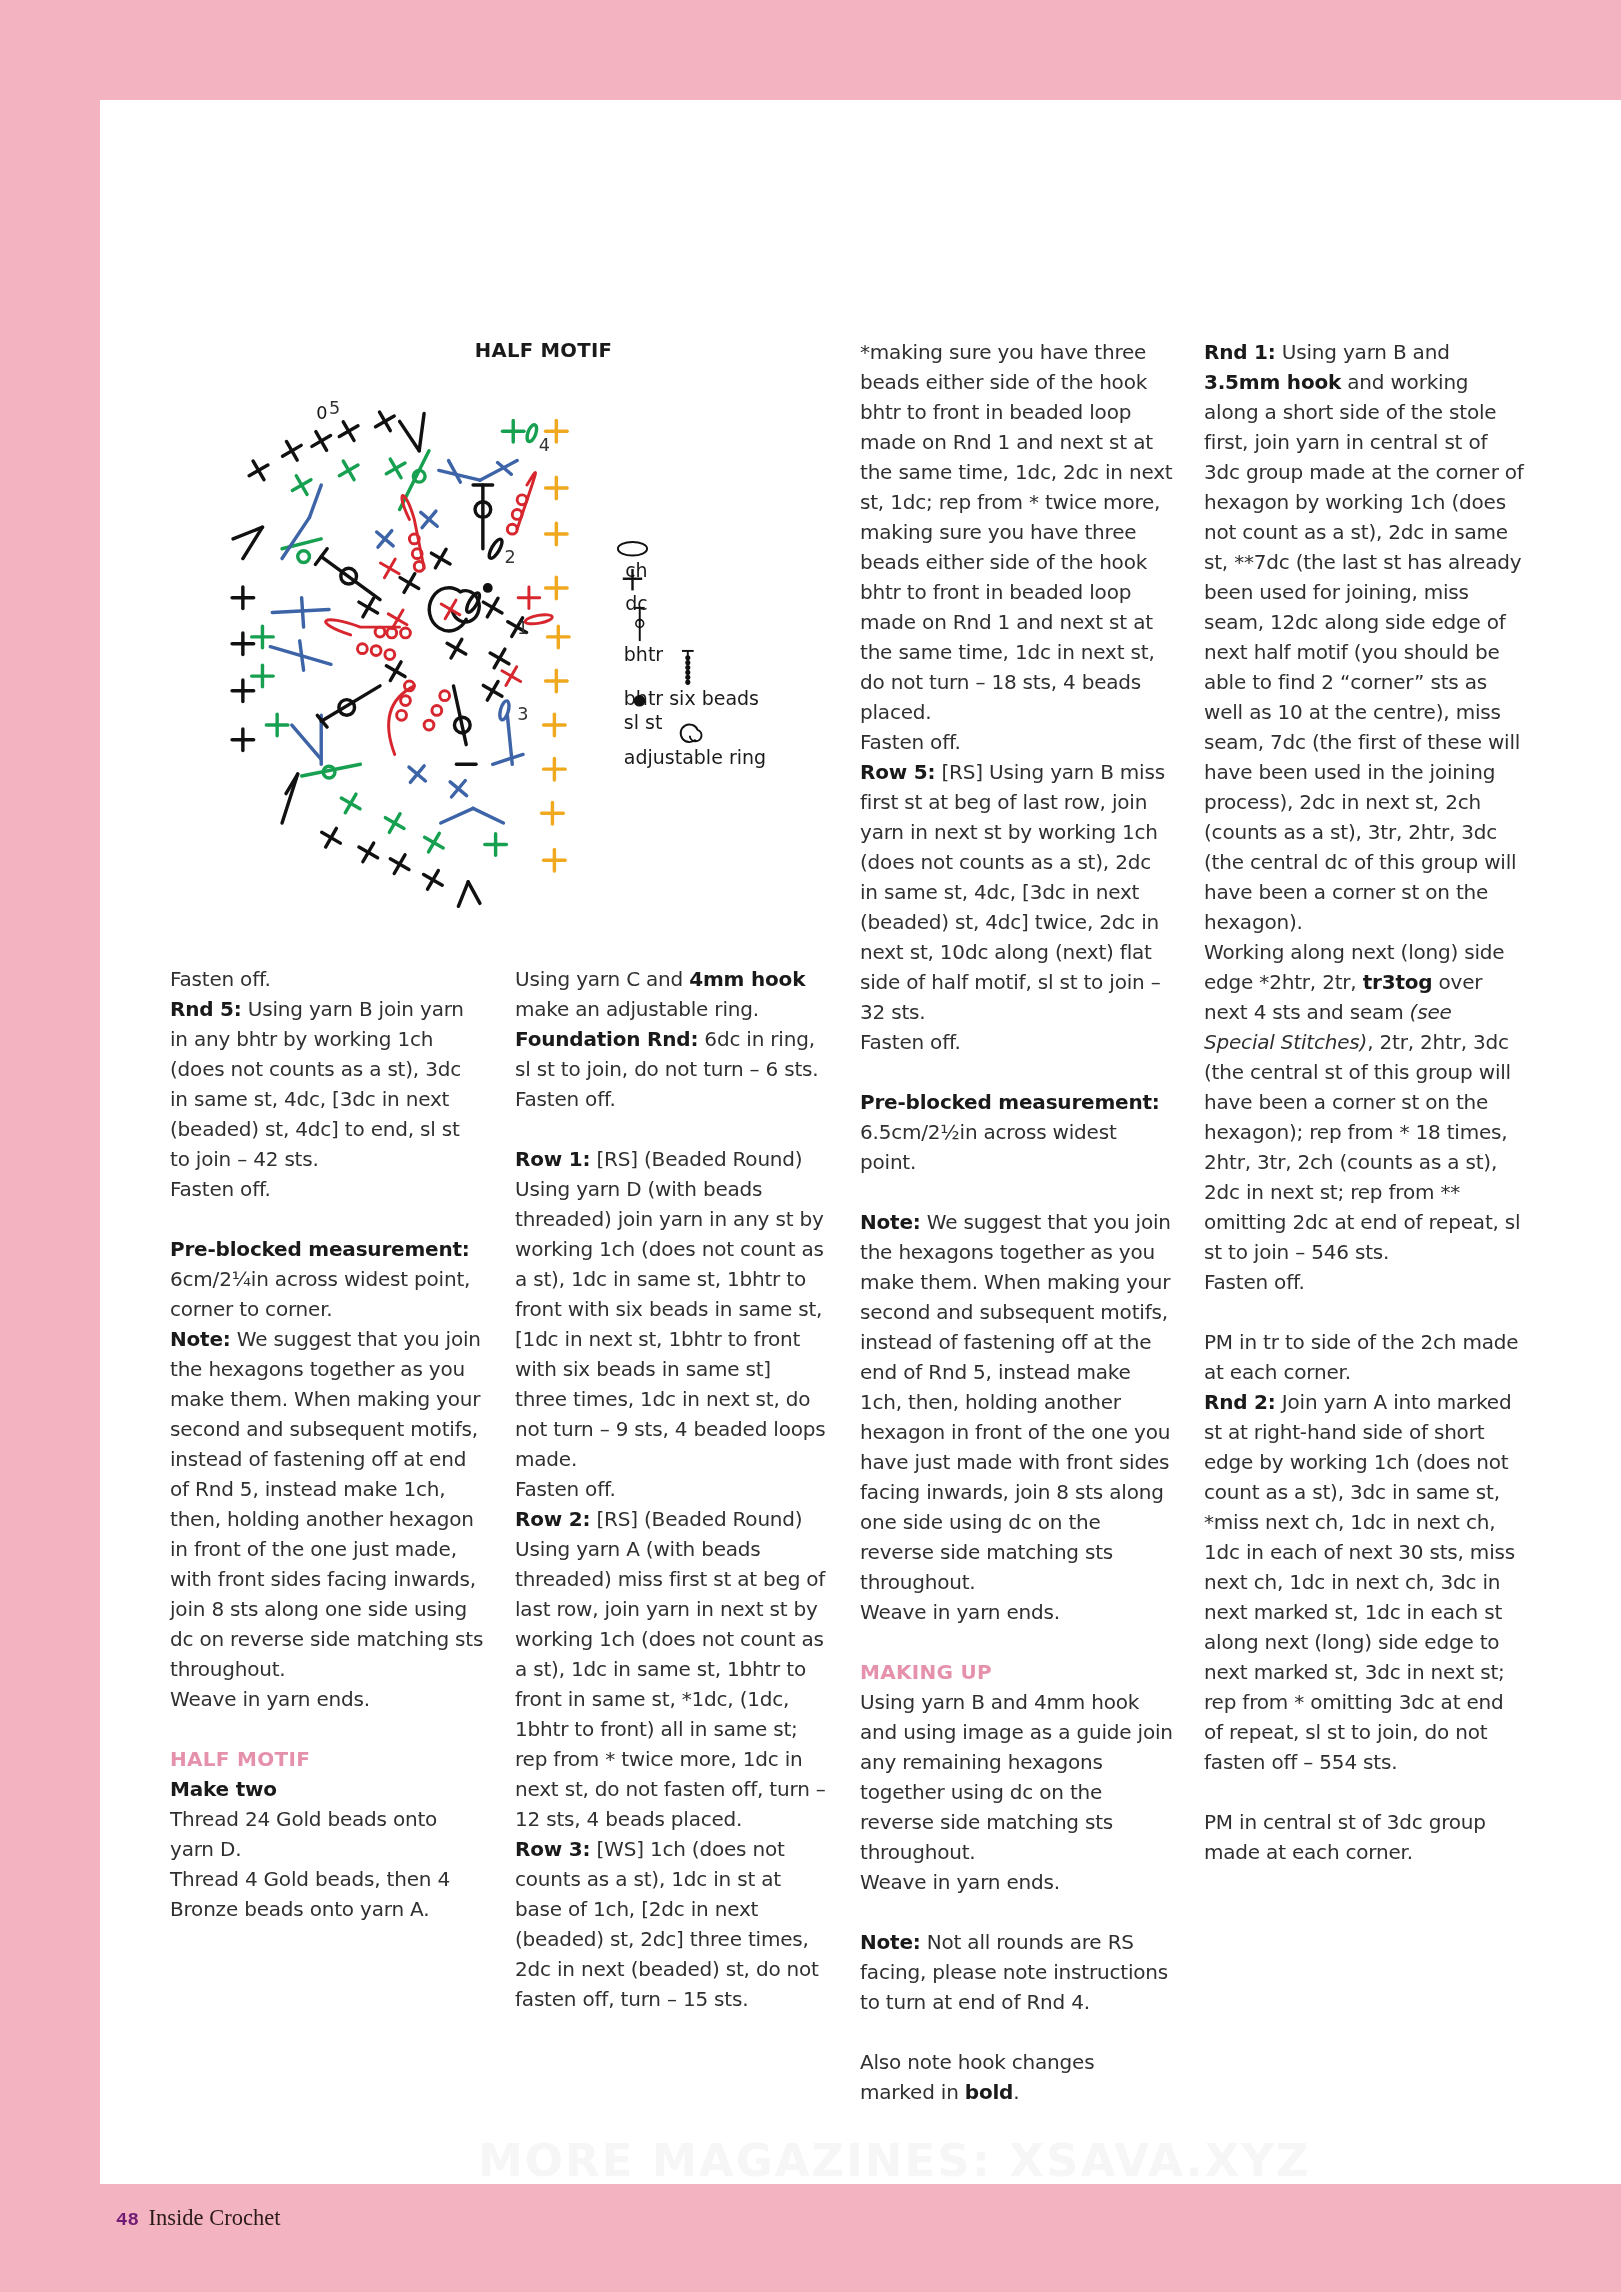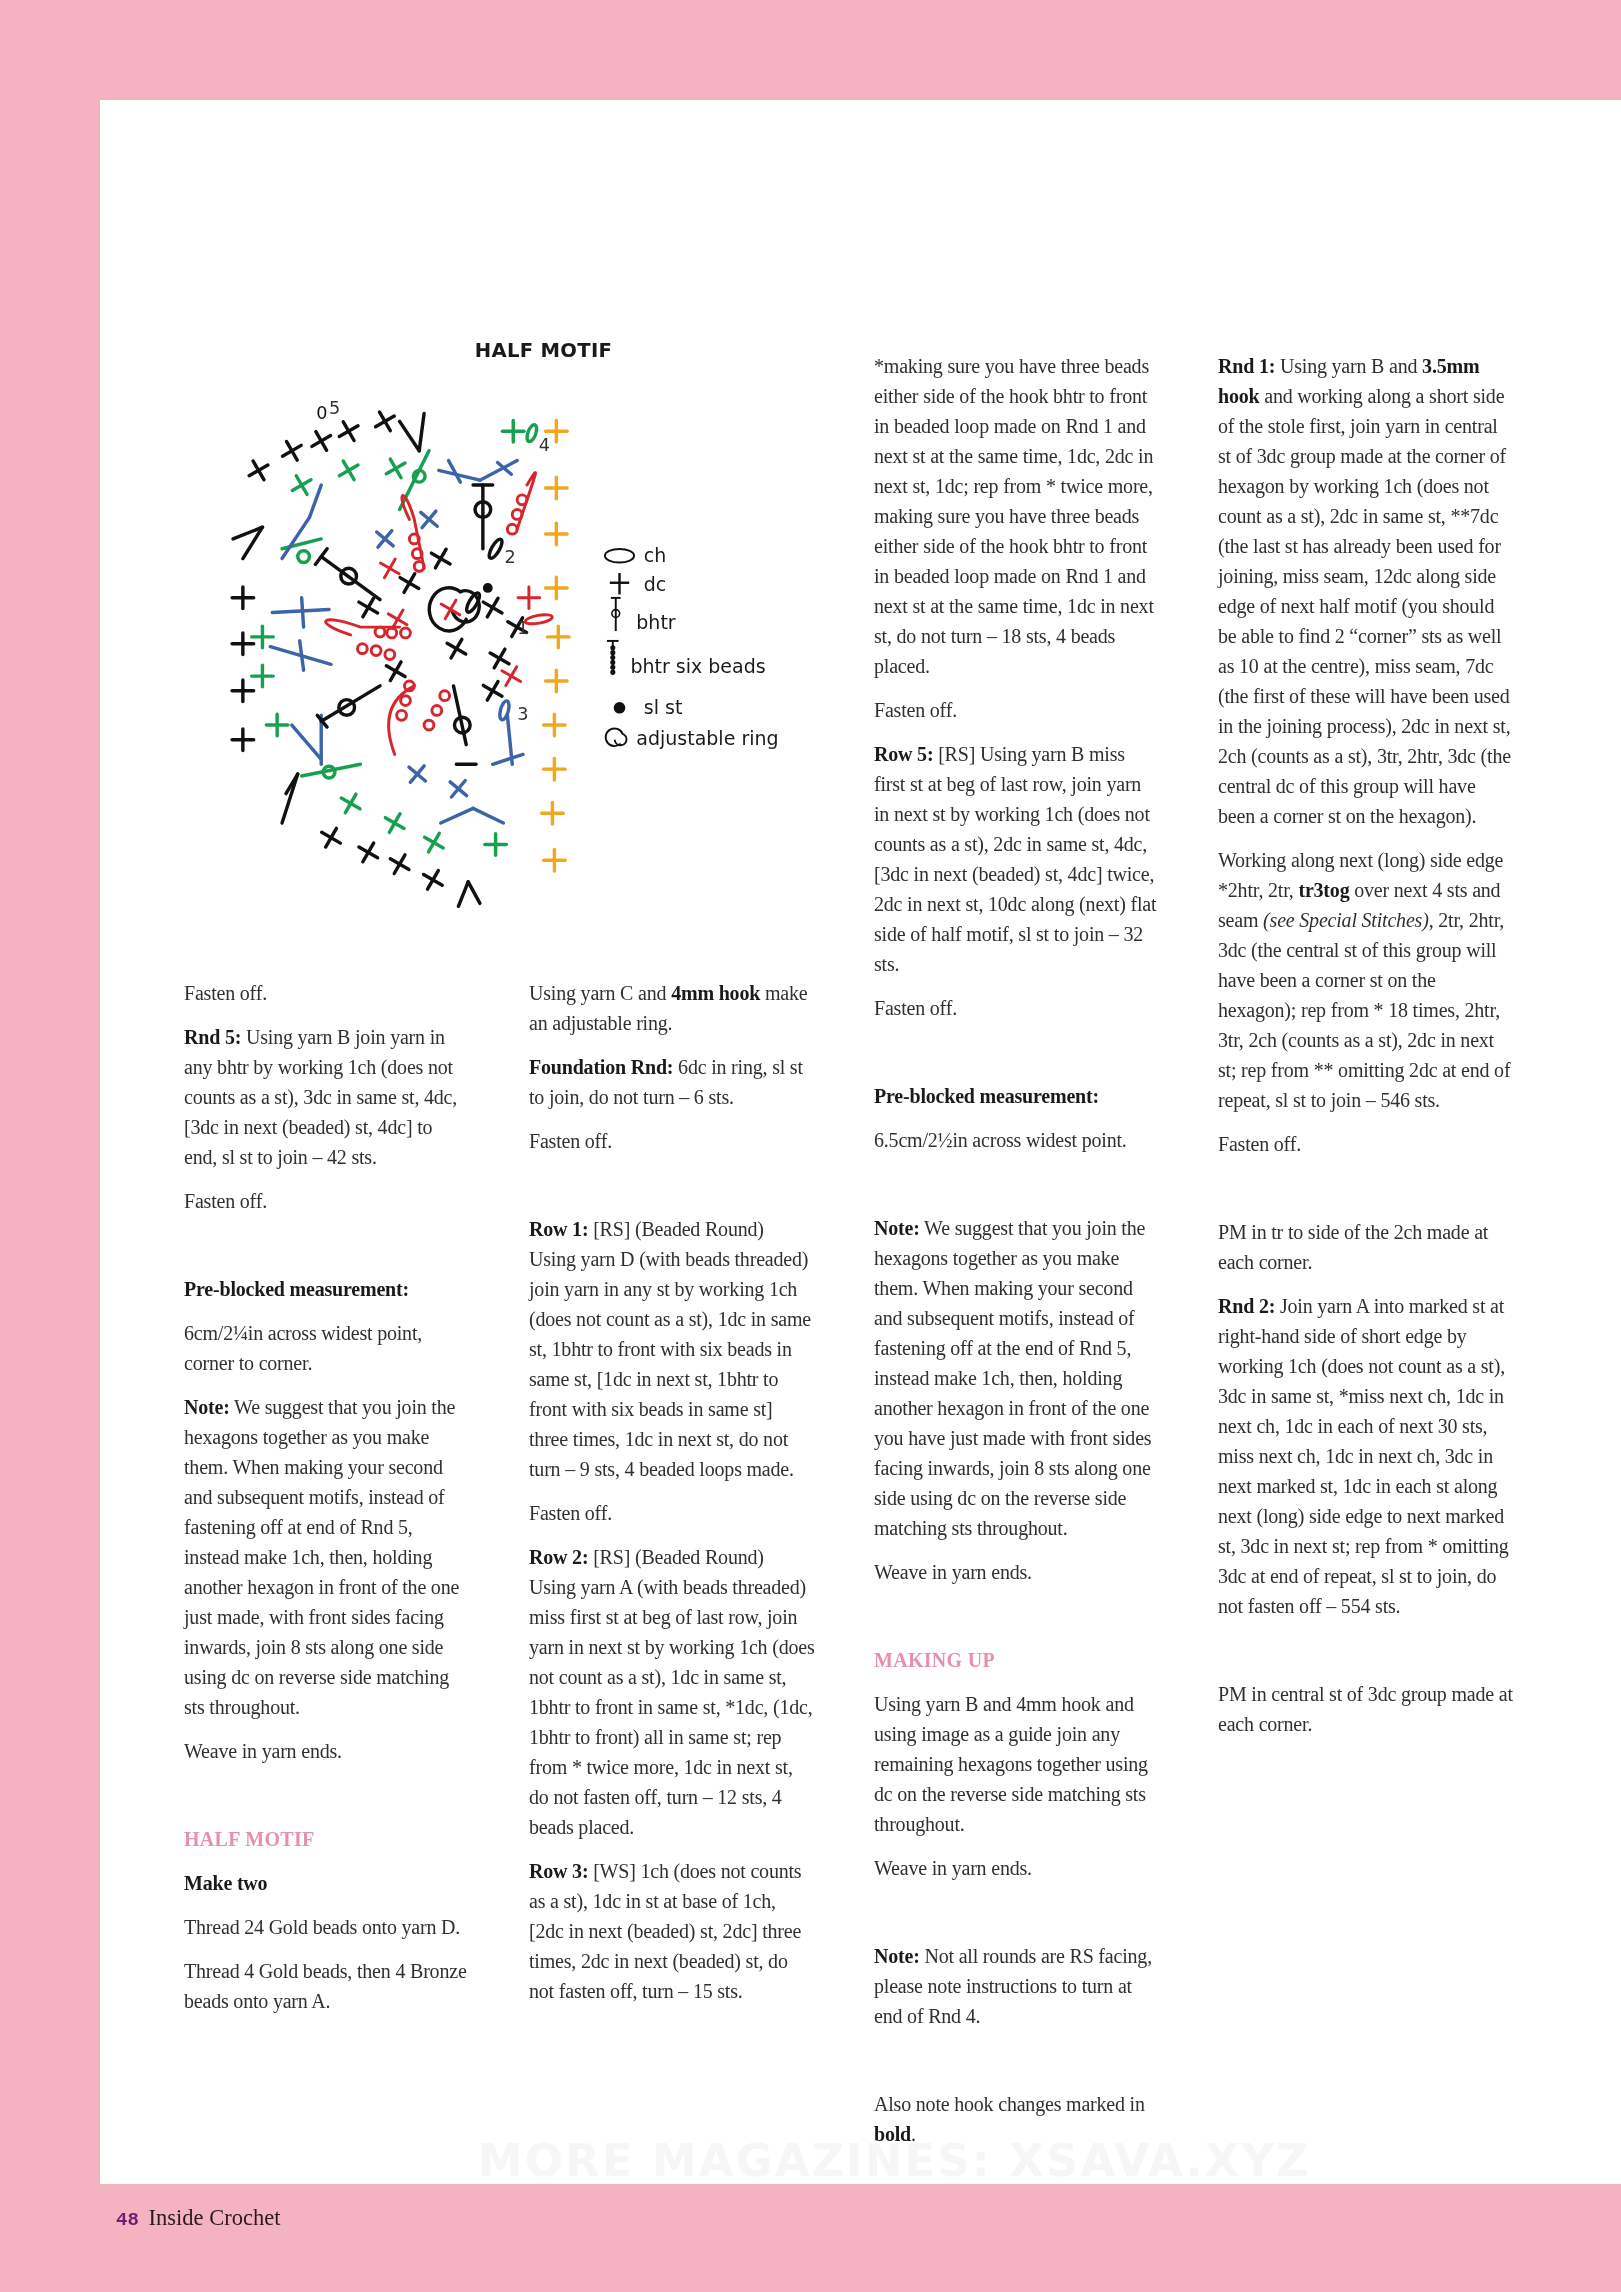--- a/index.html
+++ b/index.html
@@ -15,40 +15,40 @@
     width: 1521px; height: 2084px;
     background: #ffffff;
   }
   .col {
     position: absolute;
     font-size: 20px;
     line-height: 30px;
     letter-spacing: -0.2px;
     color: #303030;
   }
-  .col p { margin: 14px; font-family: Liberation Serif, serif; }
+  .col p { margin: 0; }
   .col .gap { height: 30px; }
   .col b { font-weight: bold; color: #1a1a1a; }
   .col i { font-style: italic; }
   .sec-head {
     color: #E691AC; font-weight: bold; letter-spacing: 0.3px;
   }
   .c1 { left: 170px; top: 964px; width: 314px; }
   .c2 { left: 515px; top: 964px; width: 314px; }
   .c3 { left: 860px; top: 337px; width: 314px; }
   .c4 { left: 1204px; top: 337px; width: 323px; }
 
   .chart-title {
     position: absolute; left: 421px; top: 339px; width: 245px;
     text-align: center; font-weight: bold; font-size: 19.6px;
     color: #1a1a1a; letter-spacing: 0.3px;
   }
   .diagram { position: absolute; left: 223px; top: 392px; width: 363px; height: 529px; }
   .legend { position: absolute; left: 603px; top: 537px; width: 216px; }
-  .legend-row { position: absolute; left: 0; height: 29px; display: flex; align-items: flex-end; }
+  .legend-row { position: absolute; left: 13px; height: 29px; display: flex; align-items: center; flex-direction: column; }
   .legend-row svg { flex: none; }
   .legend-label { font-size: 19px; color: #1a1a1a; margin-left: 7.8px; }
 
   .watermark {
     position: absolute; left: 478px; top: 2134px;
     font-size: 45px; font-weight: bold; color: #f6f6f6;
     letter-spacing: 2px; font-family: "DejaVu Sans", sans-serif;
     white-space: nowrap;
   }
   .footer {

